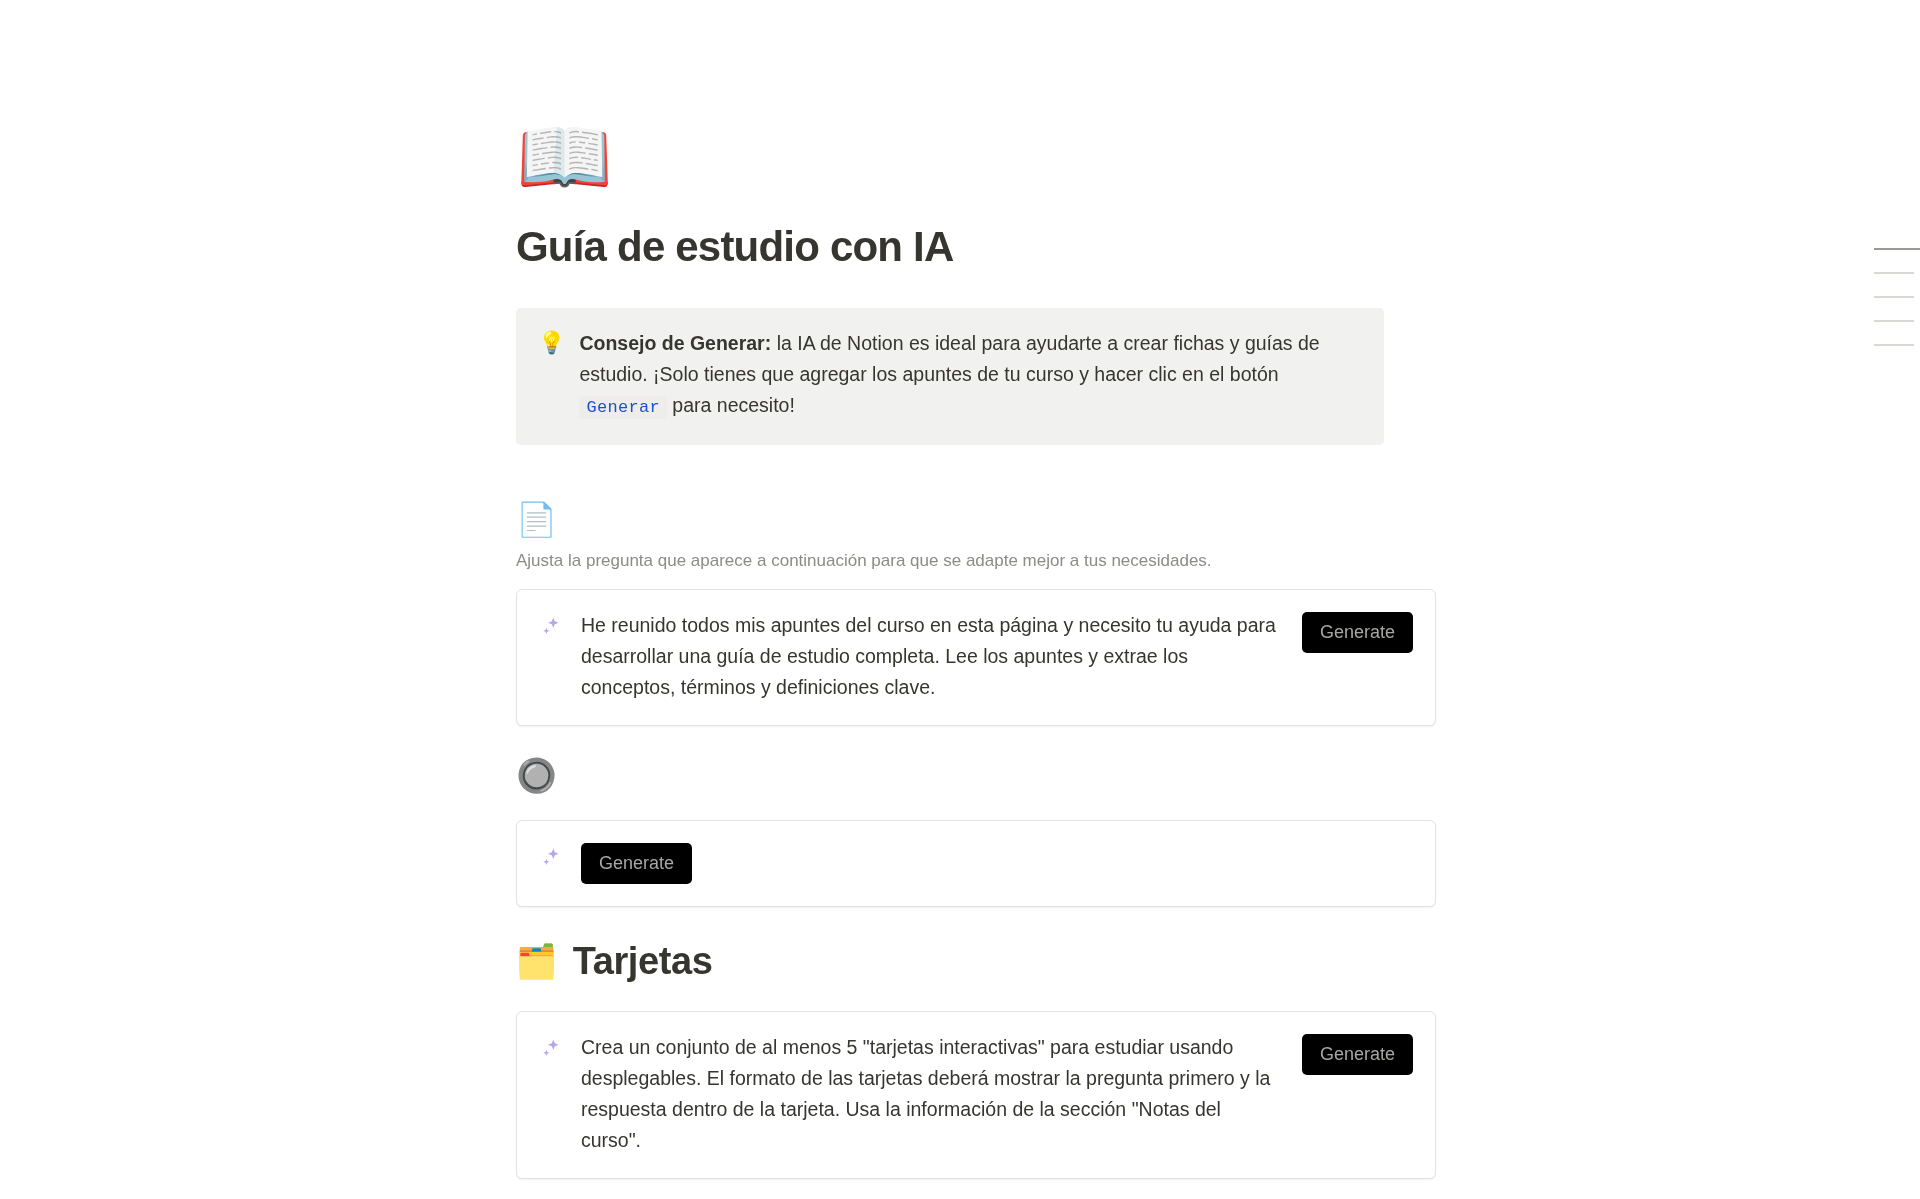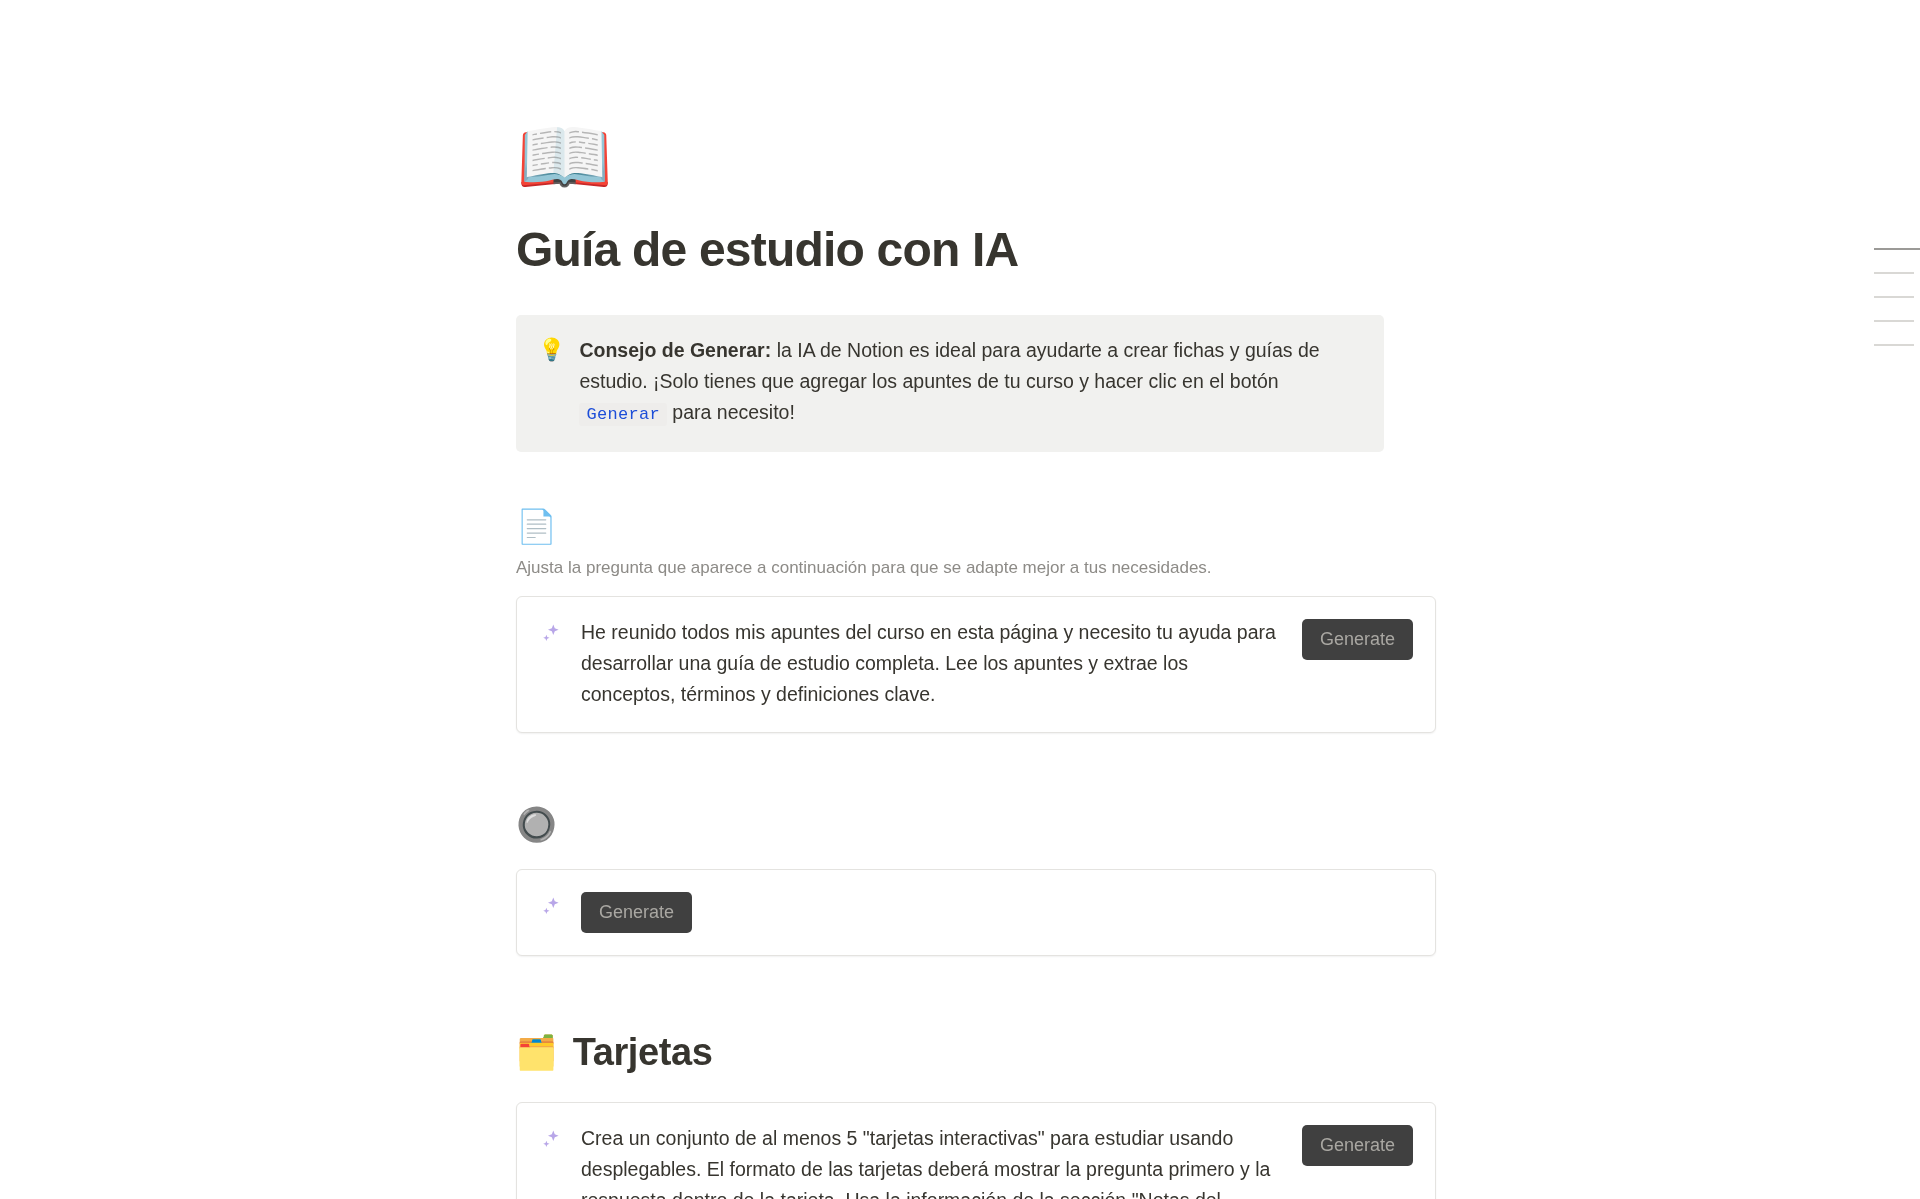--- a/index.html
+++ b/index.html
@@ -33,21 +33,21 @@
 
   .page-emoji {
     font-size: 78px;
     line-height: 1;
     margin-top: 118px;
     margin-bottom: 28px;
     user-select: none;
   }
 
   .page-title {
-    font-size: 48px;
+    font-size: 42px;
     line-height: 1.1;
     font-weight: 700;
     letter-spacing: -0.8px;
     color: #37352f;
     margin: 0 0 38px 0;
   }
 
   
   .callout {
     background: #f1f1ef;
@@ -112,39 +112,39 @@
     border: 1px solid #e4e3e0;
     border-radius: 6px;
     box-shadow: 0 1px 2px rgba(15,15,15,0.06);
     padding: 20px 22px 22px 22px;
     display: flex;
     align-items: flex-start;
     gap: 16px;
     width: 920px;
     box-sizing: border-box;
     background: #ffffff;
-    margin-bottom: 75px;
+    margin-bottom: 33px;
   }
   .sparkle {
     flex: none;
     width: 26px;
     height: 26px;
     margin-top: 4px;
   }
   .prompt-text {
     flex: 1 1 auto;
     font-size: 19.5px;
     line-height: 31px;
     color: #37352f;
     padding-right: 10px;
   }
   .generate-btn {
     flex: none;
     align-self: flex-start;
-    background: #404040;
+    background: #000000;
     color: #a9a7a2;
     border: none;
     border-radius: 5px;
     font-family: "Liberation Sans", sans-serif;
     font-size: 18px;
     padding: 10px 18px;
     cursor: pointer;
     margin-top: 2px;
     white-space: nowrap;
   }

